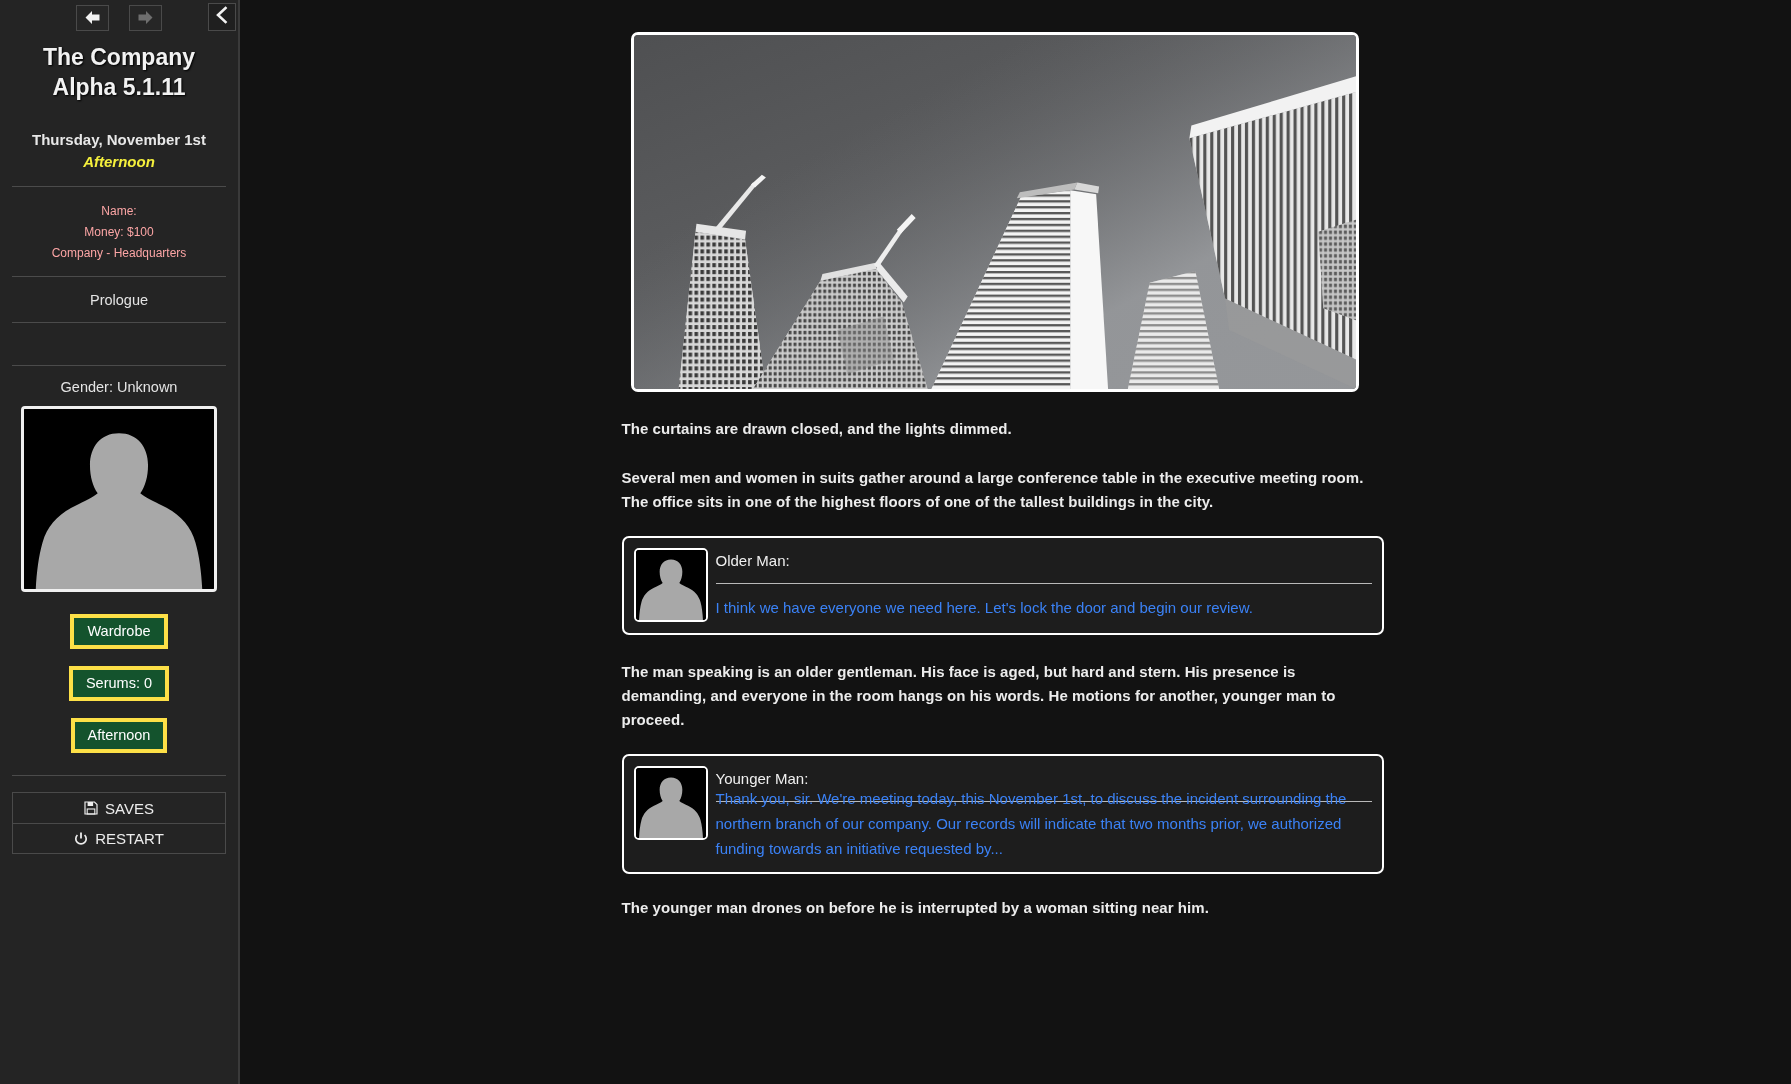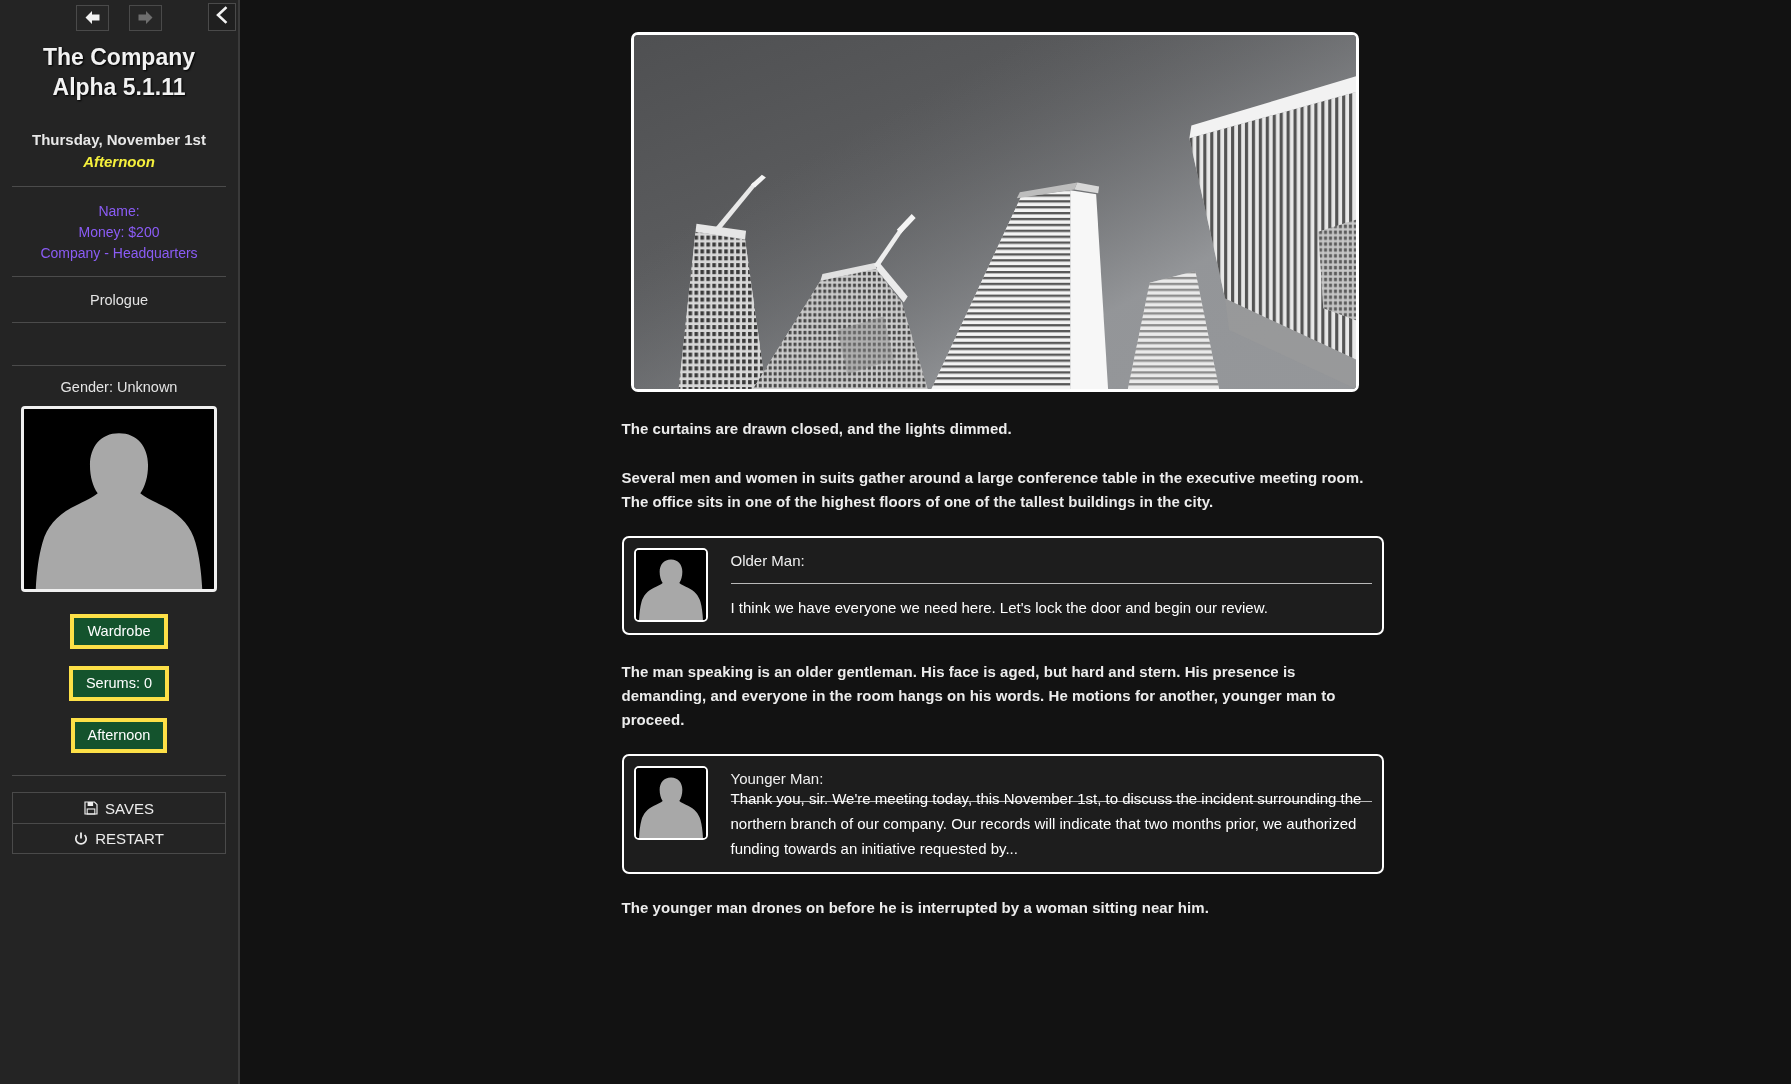--- a/index.html
+++ b/index.html
@@ -88,22 +88,22 @@
     border: 0;
     border-top: 1px solid #4b4b4b;
     margin: 13px 0 0 0;
   }
 
   .stat-block {
     text-align: center;
     padding: 14px 0 12px 0;
   }
   .stat-line {
-    font-size: 14px;
-    color: #8b5cf6;
+    font-size: 12px;
+    color: #fca5a5;
     line-height: 21px;
   }
 
   .chapter-block {
     text-align: center;
     padding: 15px 0 14px 0;
     font-size: 14.5px;
     color: #e4e4e4;
   }
   .empty-block { height: 42px; }
@@ -203,21 +203,21 @@
     border: 2px solid #ffffff;
     border-radius: 7px;
     background: #1d1d1d;
     margin-top: 22px;
     padding: 10px 10px 11px 10px;
     position: relative;
   }
   .dlg-head {
     display: flex;
     align-items: flex-start;
-    gap: 23px;
+    gap: 8px;
     justify-content: flex-end;
   }
   .dlg-avatar {
     width: 74px; height: 74px;
     flex: 0 0 74px;
     border: 2px solid #ffffff;
     border-radius: 5px;
     background: #000;
     overflow: hidden;
   }
@@ -228,21 +228,21 @@
     color: #f0f0f0;
     line-height: 20px;
     padding-bottom: 12px;
   }
   .dlg-rule {
     border-top: 1px solid #b9b9b9;
     margin-bottom: 11px;
   }
   .dlg-text {
     font-size: 15px;
-    color: #ffffff;
+    color: #3b82f6;
     line-height: 25px;
   }
   .dlg-text.overflow {
     margin-left: -86px;
     margin-top: -27px;
     padding-left: 86px;
     text-indent: 0;
   }
 </style>
 </head>
@@ -284,21 +284,21 @@
 
     <div class="datetime">
       <div class="date-text">Thursday, November 1st</div>
       <div class="time-text">Afternoon</div>
     </div>
 
     <hr class="hr">
 
     <div class="stat-block">
       <div class="stat-line">Name:</div>
-      <div class="stat-line">Money: $200</div>
+      <div class="stat-line">Money: $100</div>
       <div class="stat-line">Company - Headquarters</div>
     </div>
 
     <hr class="hr" style="margin-top:0">
 
     <div class="chapter-block">Prologue</div>
 
     <hr class="hr" style="margin-top:0">
 
     <div class="empty-block"></div>

